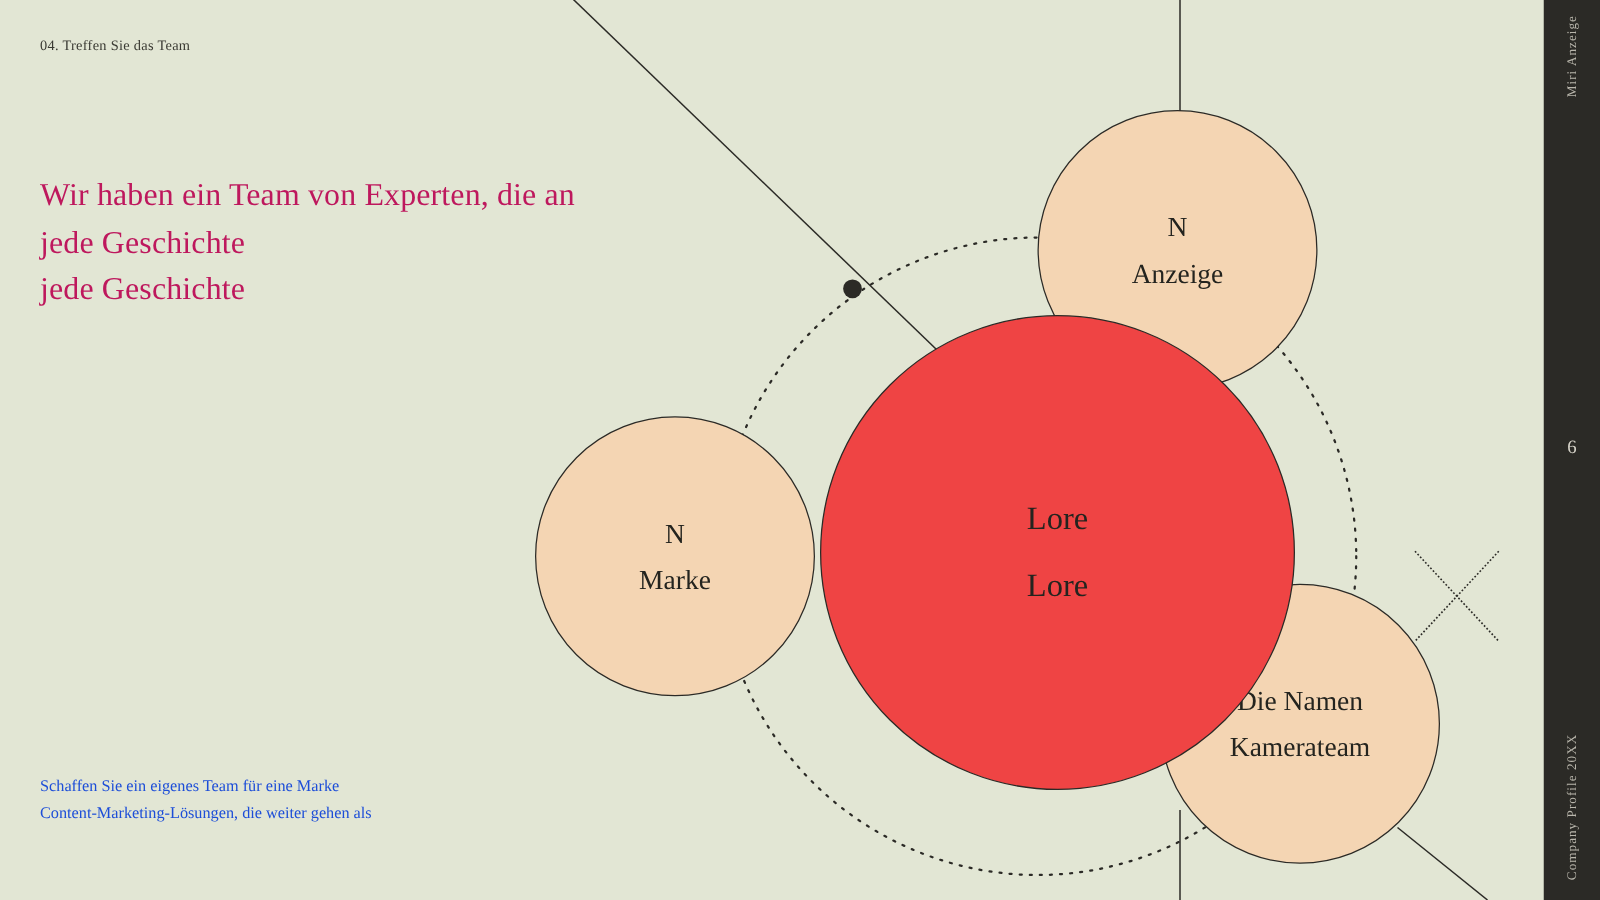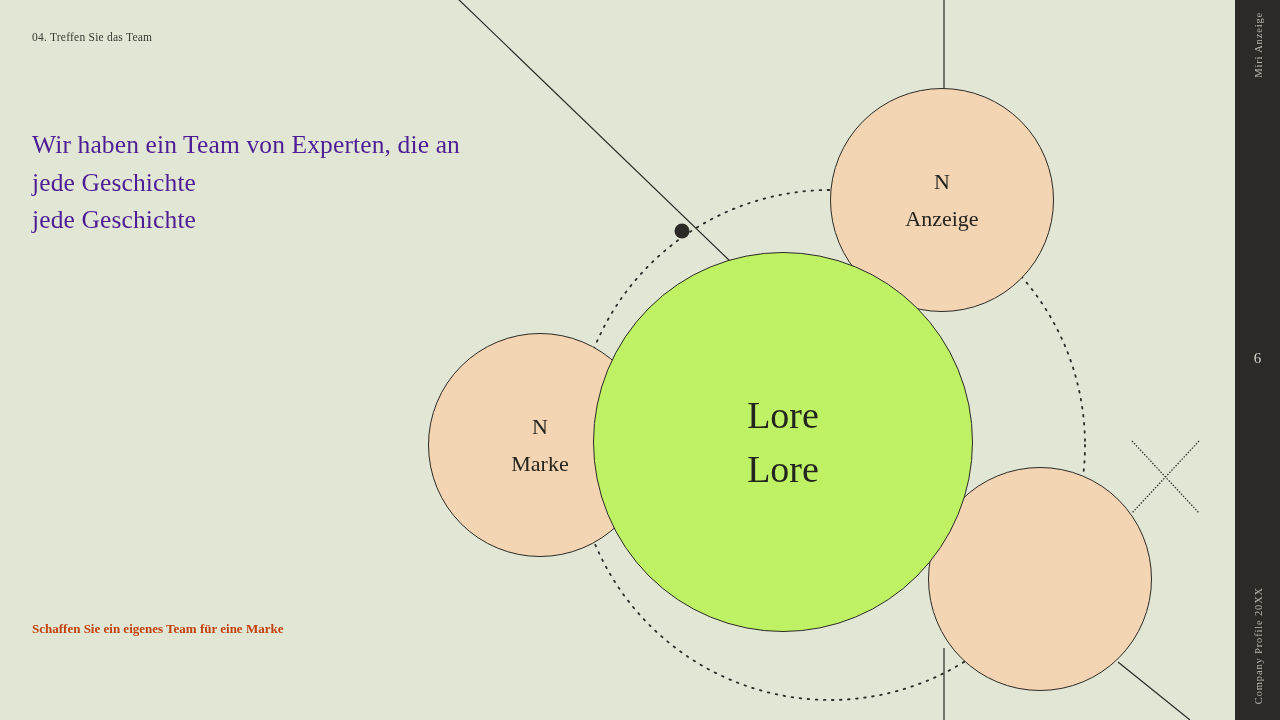--- a/index.html
+++ b/index.html
@@ -30,38 +30,37 @@
     position: absolute;
     left: 32px;
     top: 31px;
     font-size: 11.5px;
     letter-spacing: 0.02em;
     color: #3a3a33;
   }
   .headline {
     position: absolute;
     left: 32px;
-    top: 126px;
+    top: 137px;
     width: 560px;
     font-size: 25.5px;
     line-height: 37.5px;
-    color: #4c1d95;
+    color: #be185d;
     letter-spacing: 0.005em;
   }
   .headline div { white-space: nowrap; }
 
   .footnote {
     position: absolute;
     left: 32px;
     top: 618px;
     width: 640px;
     font-size: 13px;
     line-height: 21.3px;
-    color: #c2410c;
-    font-weight: bold;
+    color: #1d4ed8;
   }
   .footnote div { white-space: nowrap; }
 
   
   .bubble {
     position: absolute;
     border-radius: 50%;
     border: 1.4px solid #2b2a26;
     box-sizing: border-box;
     display: flex;
@@ -90,24 +89,24 @@
     z-index: 2;
   }
   #bubble-camera {
     left: 928px; top: 467px;
     width: 224px; height: 224px;
     font-size: 22px;
     line-height: 37px;
     z-index: 2;
   }
   #bubble-center {
-    left: 593px; top: 252px;
+    left: 656px; top: 252px;
     width: 380px; height: 380px;
-    background: #bef264;
-    font-size: 38px;
+    background: #ef4444;
+    font-size: 26px;
     line-height: 54px;
     z-index: 3;
   }
 
   
   #rail {
     position: absolute;
     right: 0; top: 0;
     width: 45px;
     height: 720px;
@@ -164,33 +163,36 @@
   <div class="eyebrow">04. Treffen Sie das Team</div>
 
   <div class="headline">
     <div>Wir haben ein Team von Experten, die an</div>
     <div>jede Geschichte</div>
     <div>jede Geschichte</div>
   </div>
 
   <div class="footnote">
     <div>Schaffen Sie ein eigenes Team für eine Marke</div>
+    <div>Content-Marketing-Lösungen, die weiter gehen als</div>
   </div>
 
   <div class="bubble bubble-peach" id="bubble-designer">
     <span class="l1">N</span>
     <span class="l2">Anzeige</span>
   </div>
 
   <div class="bubble bubble-peach" id="bubble-planner">
     <span class="l1">N</span>
     <span class="l2">Marke</span>
   </div>
 
   <div class="bubble bubble-peach" id="bubble-camera">
+    <span class="l1">Die Namen</span>
+    <span class="l2">Kamerateam</span>
   </div>
 
   <div class="bubble" id="bubble-center">
     <span class="l1">Lore</span>
     <span class="l2">Lore</span>
   </div>
 
   <div id="rail">
     <div class="rail-text" id="rail-top">Miri Anzeige</div>
     <div id="rail-page">6</div>

